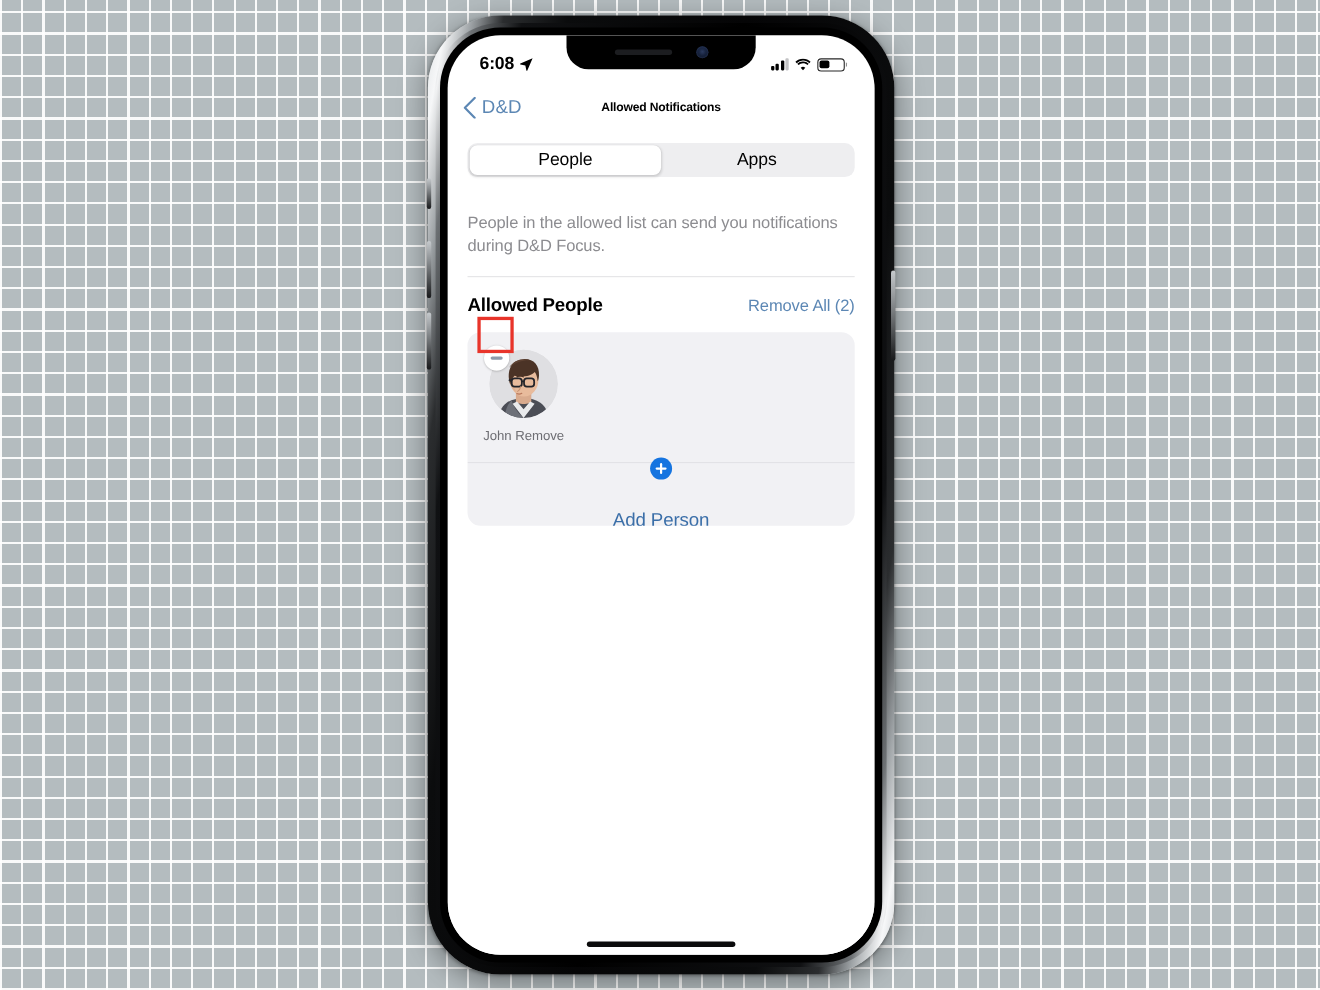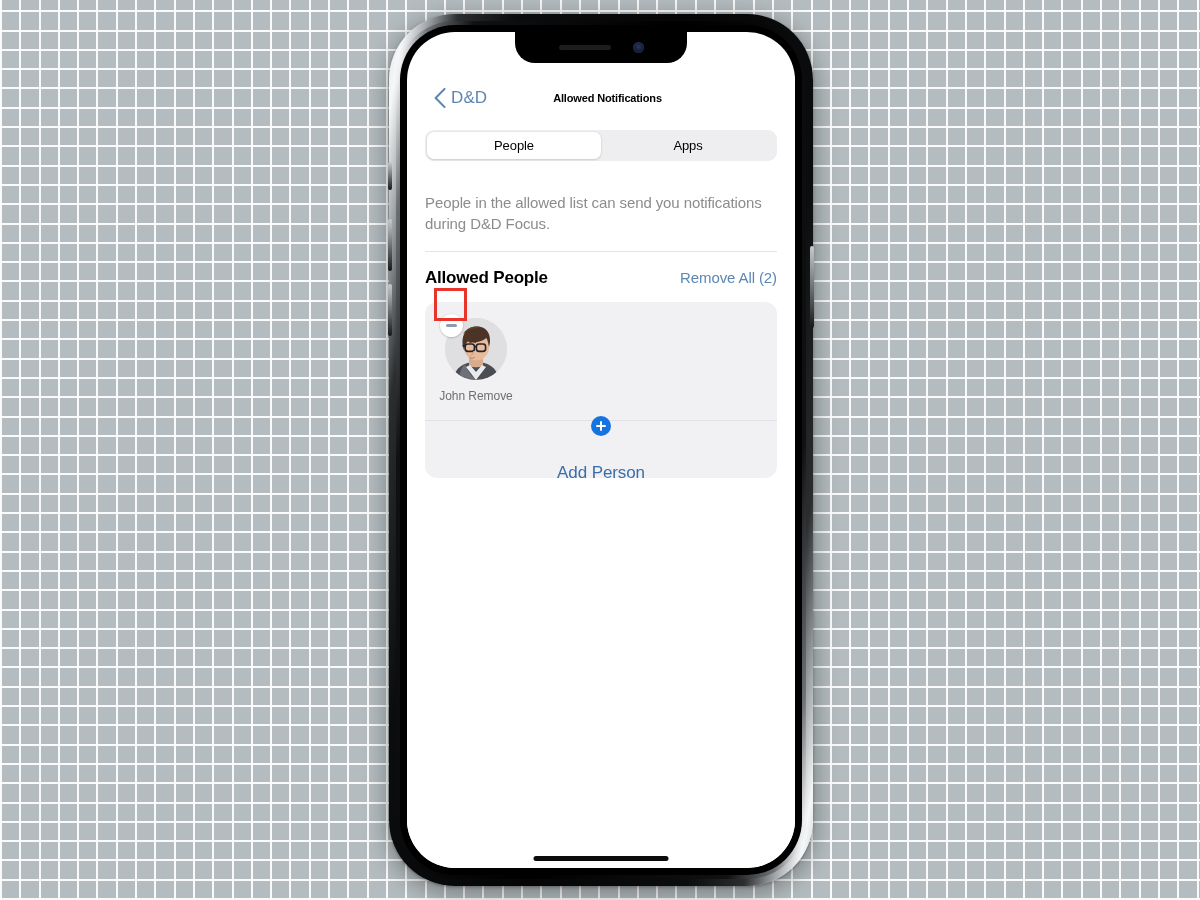--- a/index.html
+++ b/index.html
@@ -208,21 +208,20 @@
   
   #nav-bar {
     position: absolute;
     top: 44px;
     left: 0; right: 0;
     height: 44px;
     display: flex;
     align-items: center;
     padding: 0 14px;
     background: #fff;
-    margin-left: 13px;
   }
   #back-button {
     display: flex;
     align-items: center;
     gap: 5px;
     cursor: pointer;
   }
   #back-chevron { display: block; }
   #back-label {
     font-size: 17px;
@@ -256,21 +255,21 @@
     background: #eeeef0;
     display: flex;
     padding: 2px;
     position: relative;
   }
   .segment {
     flex: 1;
     display: flex;
     align-items: center;
     justify-content: center;
-    font-size: 13px;
+    font-size: 16px;
     color: #000;
     border-radius: 7px;
     cursor: pointer;
     letter-spacing: -0.1px;
   }
   .segment.selected {
     background: #ffffff;
     box-shadow: 0 1px 2.5px rgba(0,0,0,0.14), 0 0 0 0.5px rgba(0,0,0,0.035);
   }
 
@@ -440,20 +439,44 @@
   <div class="side-btn right" style="top:232px;height:82px;"></div>
 
   <div id="phone-inner">
     <div id="screen">
 
       <div id="notch">
         <div id="speaker-grille"></div>
         <div id="front-camera"></div>
       </div>
 
+      <div id="status-bar">
+        <div id="status-left">
+          <span id="status-time">6:08</span>
+          <svg id="location-arrow" width="13" height="13" viewBox="0 0 16 16">
+            <path d="M15 1.2 1.3 7.1c-.5.2-.45.95.08 1.06l5.5 1.15 1.15 5.5c.11.53.86.58 1.06.08L15 1.2z" fill="#000"></path>
+          </svg>
+        </div>
+        <div id="status-right">
+          <div id="cell-bars">
+            <i></i>
+              <i></i>
+              <i></i>
+              <i></i>
+          </div>
+          <svg width="16" height="12" viewBox="0 0 16 12">
+            <path d="M8 10.9 5.9 8.6a3.1 3.1 0 0 1 4.2 0L8 10.9z" fill="#000"></path>
+            <path d="M8 4.6c1.55 0 2.97.6 4.03 1.6l1.17-1.28A7.35 7.35 0 0 0 8 2.95a7.35 7.35 0 0 0-5.2 1.97L3.97 6.2A5.85 5.85 0 0 1 8 4.6z" fill="#000"></path>
+            <path d="M8 .3a9.6 9.6 0 0 0-6.9 2.85L2.27 4.4A8 8 0 0 1 8 2.05c2.2 0 4.2.88 5.73 2.35l1.17-1.25A9.6 9.6 0 0 0 8 .3z" fill="#000"></path>
+          </svg>
+          <div id="battery">
+            <div id="battery-fill" style="width:42%"></div>
+          </div>
+        </div>
+      </div>
 
       <div id="nav-bar">
         <div id="back-button">
           <svg id="back-chevron" width="12" height="20" viewBox="0 0 12 20">
             <path d="M10.5 1 1.6 10l8.9 9" stroke="#5c87b4" stroke-width="2" fill="none" stroke-linecap="round" stroke-linejoin="round"></path>
           </svg>
           <span id="back-label" style="color:#5c87b4">D&amp;D</span>
         </div>
         <div id="nav-title">Allowed Notifications</div>
       </div>

